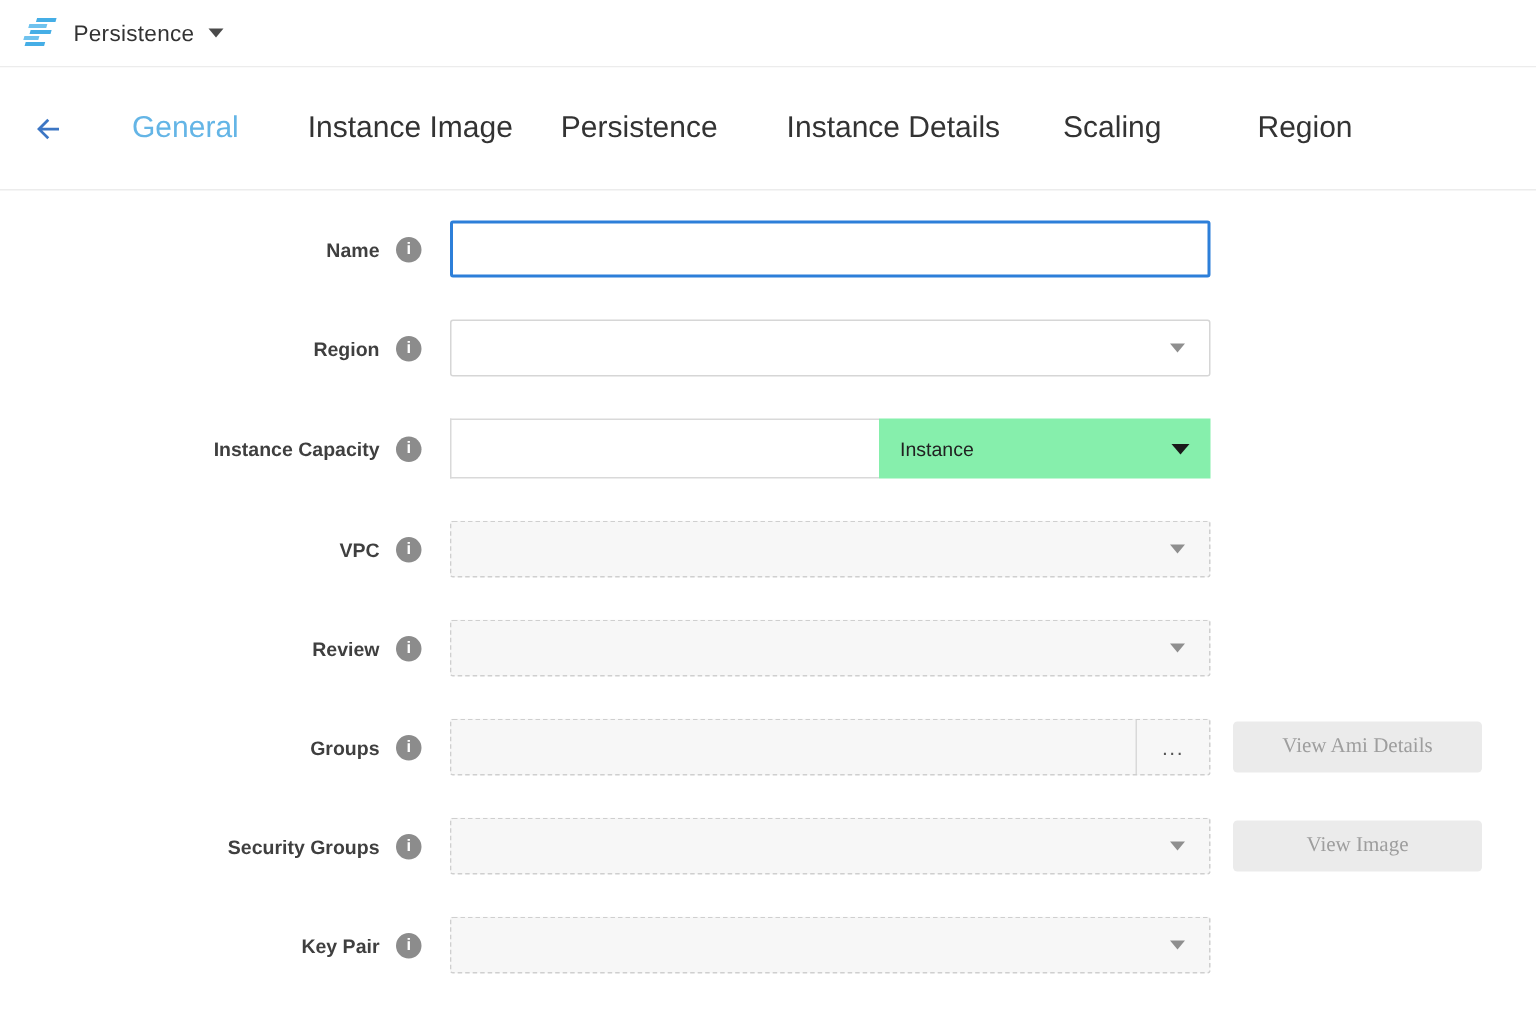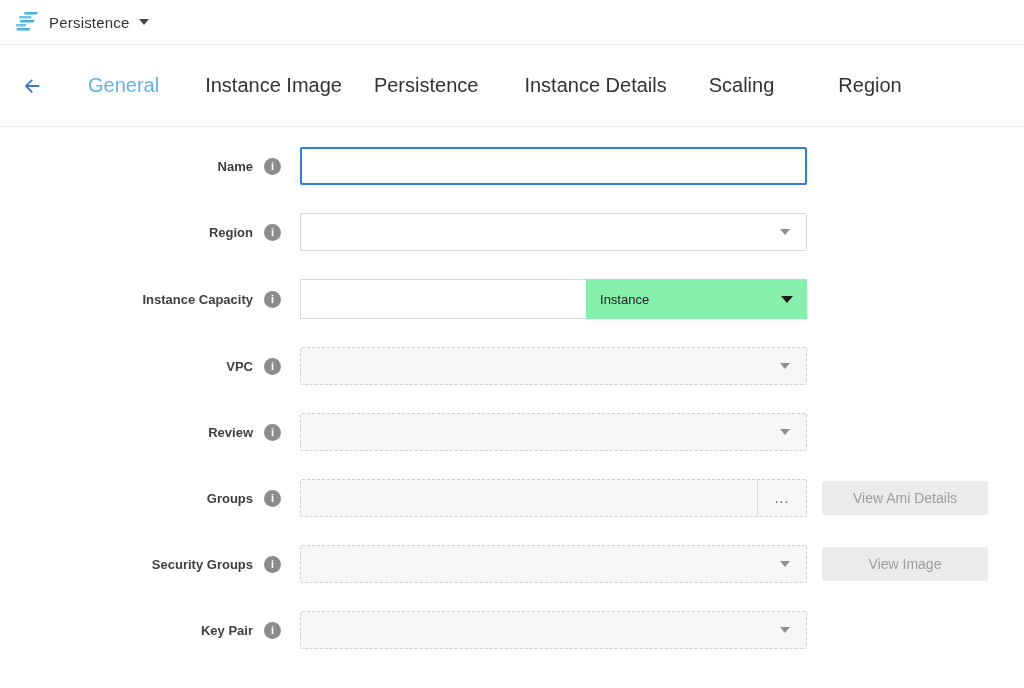--- a/index.html
+++ b/index.html
@@ -69,21 +69,21 @@
   
   .image-input { width:100%; height:38px; background:#f7f7f7;
     border:1px dashed #cfcfcf; border-radius:2px; display:flex; }
   .image-value { flex:1; }
   .browse-box { width:49px; border-left:1px solid #d9d9d9; display:flex;
     align-items:center; justify-content:center; color:#555; font-size:14px;
     letter-spacing:1px; cursor:pointer; }
 
   .side-btn { margin-left:15px; width:166px; height:34px; background:#ebebeb;
     border:none; border-radius:3px; color:#9e9e9e; font-size:14px;
-    font-family:Liberation Sans, sans-serif; cursor:pointer; }
+    font-family:Liberation Serif, serif; cursor:pointer; }
 </style>
 </head>
 <body>
 
 <div class="app-header">
   <svg class="logo" viewBox="0 0 26 22">
     <g transform="skewX(-16)" fill="#45aee6">
       <rect x="11" y="1" width="13" height="2.6"></rect>
       <rect x="7" y="5" width="12" height="2.6" fill="#6fc2ee"></rect>
       <rect x="9" y="9" width="14" height="2.6"></rect>

